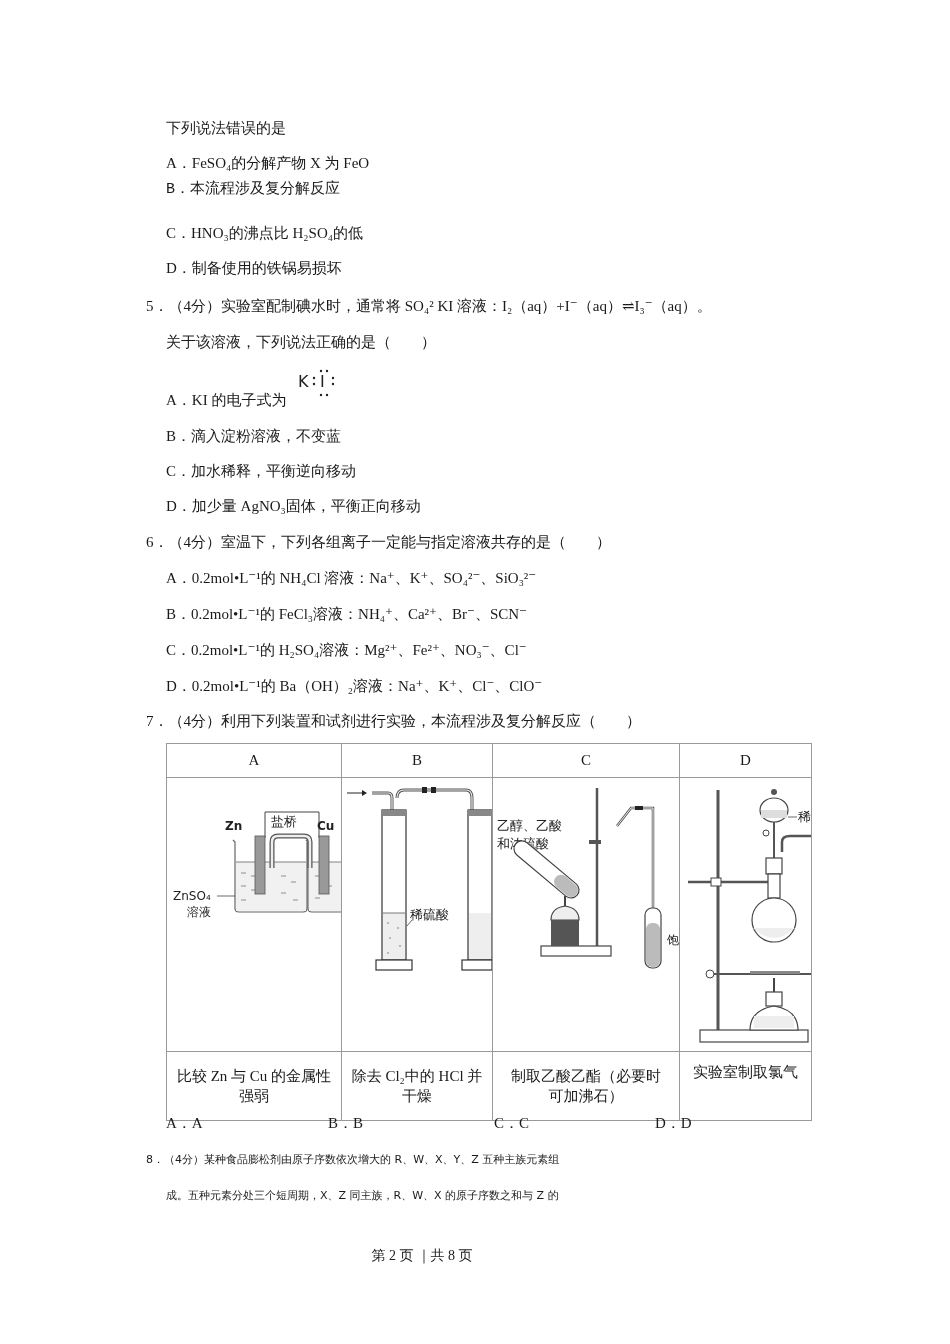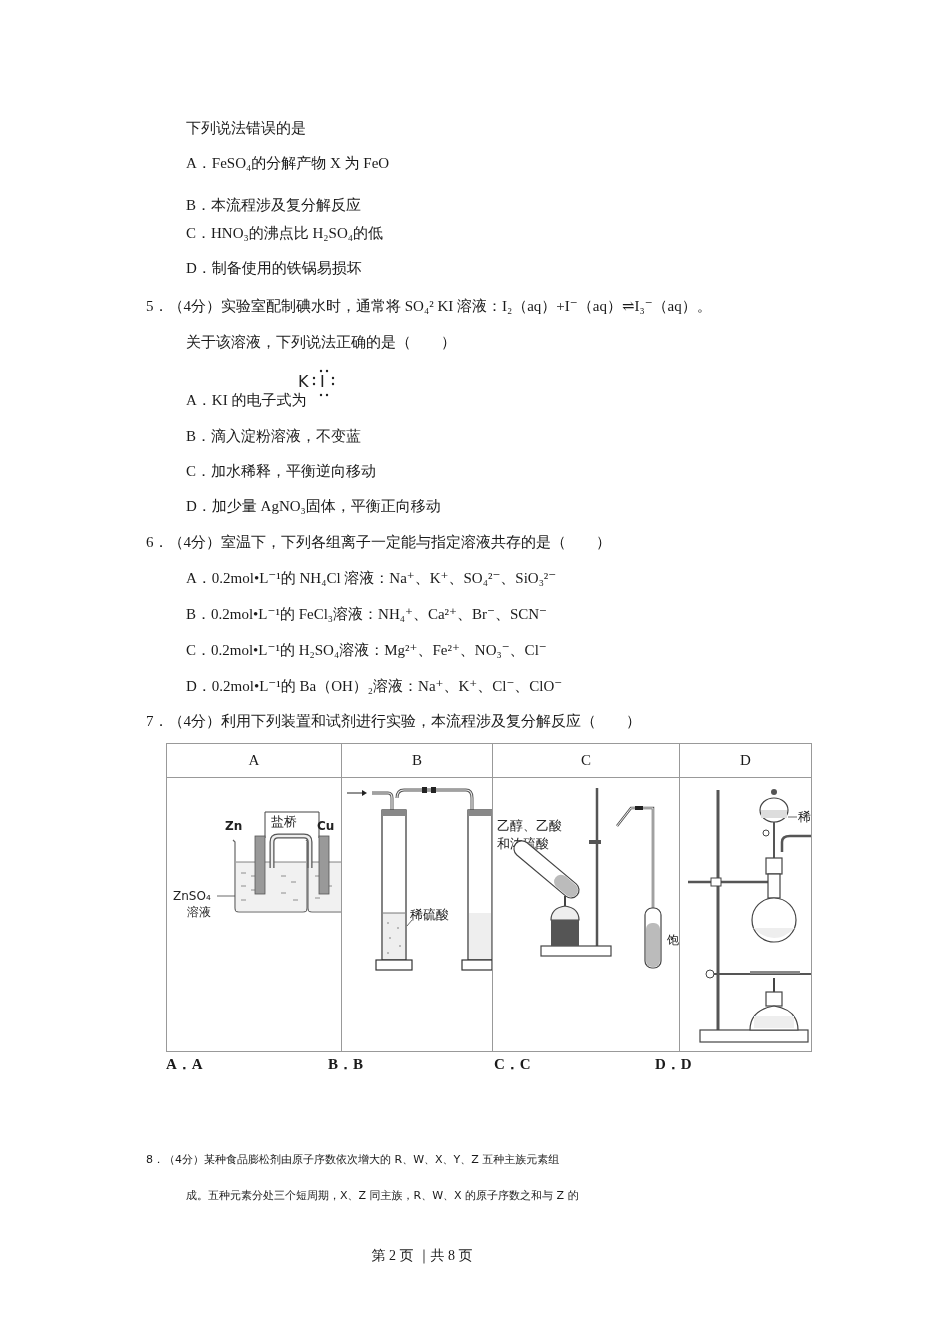--- a/index.html
+++ b/index.html
@@ -1,39 +1,39 @@
 <!DOCTYPE html>
 <html><head>
 <meta charset="utf-8">
 <style>
   html, body { margin: 0; padding: 0; background: #ffffff; }
   body { width: 950px; height: 1344px; position: relative; overflow: hidden;
          font-family: "Liberation Serif", "DejaVu Serif", serif; color: #1a1a1a; font-size: 15px; }
   .line { position: absolute; white-space: nowrap; line-height: 20px; }
-  .ind { left: 166px; margin-left: 20px; }
+  .ind { left: 166px; }
   .qn { left: 146px; }
   .sans { font-family: "DejaVu Sans", "Liberation Sans", sans-serif; font-size: 11px; }
   table.exp { position: absolute; left: 166px; top: 743px; border-collapse: collapse; width: 641px; }
   table.exp td { border: 1px solid #999; padding: 0; text-align: center; vertical-align: middle; font-size: 15px; }
   table.exp tr.hdr td { height: 33px; }
   table.exp tr.fig td { height: 269px; vertical-align: top; }
   table.exp tr.cap td { height: 58px; line-height: 20px; }
-  .opts7 { position: absolute; top: 1054px; font-weight: bold; }
+  .opts7 { position: absolute; top: 1113px; }
   .footer { position: absolute; top: 1247px; left: 0; width: 844px; text-align: center; font-size: 14px; }
   svg text { font-family: "DejaVu Sans", sans-serif; }
 </style>
 </head>
 <body>
 
 <div class="line ind" style="top:118px;">下列说法错误的是</div>
 
 <div class="line ind" style="top:153px;">
   <span>A．</span><span>FeSO₄的分解产物 X 为 FeO</span>
 </div>
-<div class="line ind" style="top:195px;">
+<div class="line ind" style="top:180px;font-family:Liberation Mono, monospace;">
   <span>B．</span><span>本流程涉及复分解反应</span>
 </div>
 <div class="line ind" style="top:223px;">
   <span>C．</span><span>HNO₃的沸点比 H₂SO₄的低</span>
 </div>
 <div class="line ind" style="top:258px;">
   <span>D．</span><span>制备使用的铁锅易损坏</span>
 </div>
 
 <div class="line qn" style="top:296px;">
@@ -225,20 +225,38 @@
         <circle cx="30" cy="196" r="4" fill="#fff" stroke="#444"></circle>
         <rect x="70" y="193" width="50" height="3" fill="#888"></rect>
 
         <rect x="86" y="214" width="16" height="14" fill="#fff" stroke="#444" stroke-width="1.2"></rect>
         <path d="M70,252 Q70,232 94,228 Q118,232 118,252 Z" fill="#fff" stroke="#444" stroke-width="1.2"></path>
         <rect x="74" y="238" width="40" height="12" fill="#eee"></rect>
         <line x1="94" y1="200" x2="94" y2="214" stroke="#444" stroke-width="2"></line>
       </svg>
     </td>
   </tr>
+  <tr class="cap">
+    <td>
+          <div>比较 Zn 与 Cu 的金属性</div>
+          <div>强弱</div>
+        </td>
+    <td>
+          <div>除去 Cl₂中的 HCl 并</div>
+          <div>干燥</div>
+        </td>
+    <td>
+          <div>制取乙酸乙酯（必要时</div>
+          <div>可加沸石）</div>
+        </td>
+    <td style="vertical-align:top;padding-top:10px;">
+          <div>实验室制取氯气</div>
+          <div></div>
+        </td>
+  </tr>
 </tbody>
   </table>
 
 <div class="line opts7" style="left:166px;"><span>A．</span><span>A</span></div>
 <div class="line opts7" style="left:328px;"><span>B．</span><span>B</span></div>
 <div class="line opts7" style="left:494px;"><span>C．</span><span>C</span></div>
 <div class="line opts7" style="left:655px;"><span>D．</span><span>D</span></div>
 
 <div class="line qn sans" style="top:1150px;">
   <span>8．</span><span>（4分）</span><span>某种食品膨松剂由原子序数依次增大的 R、W、X、Y、Z 五种主族元素组</span>

